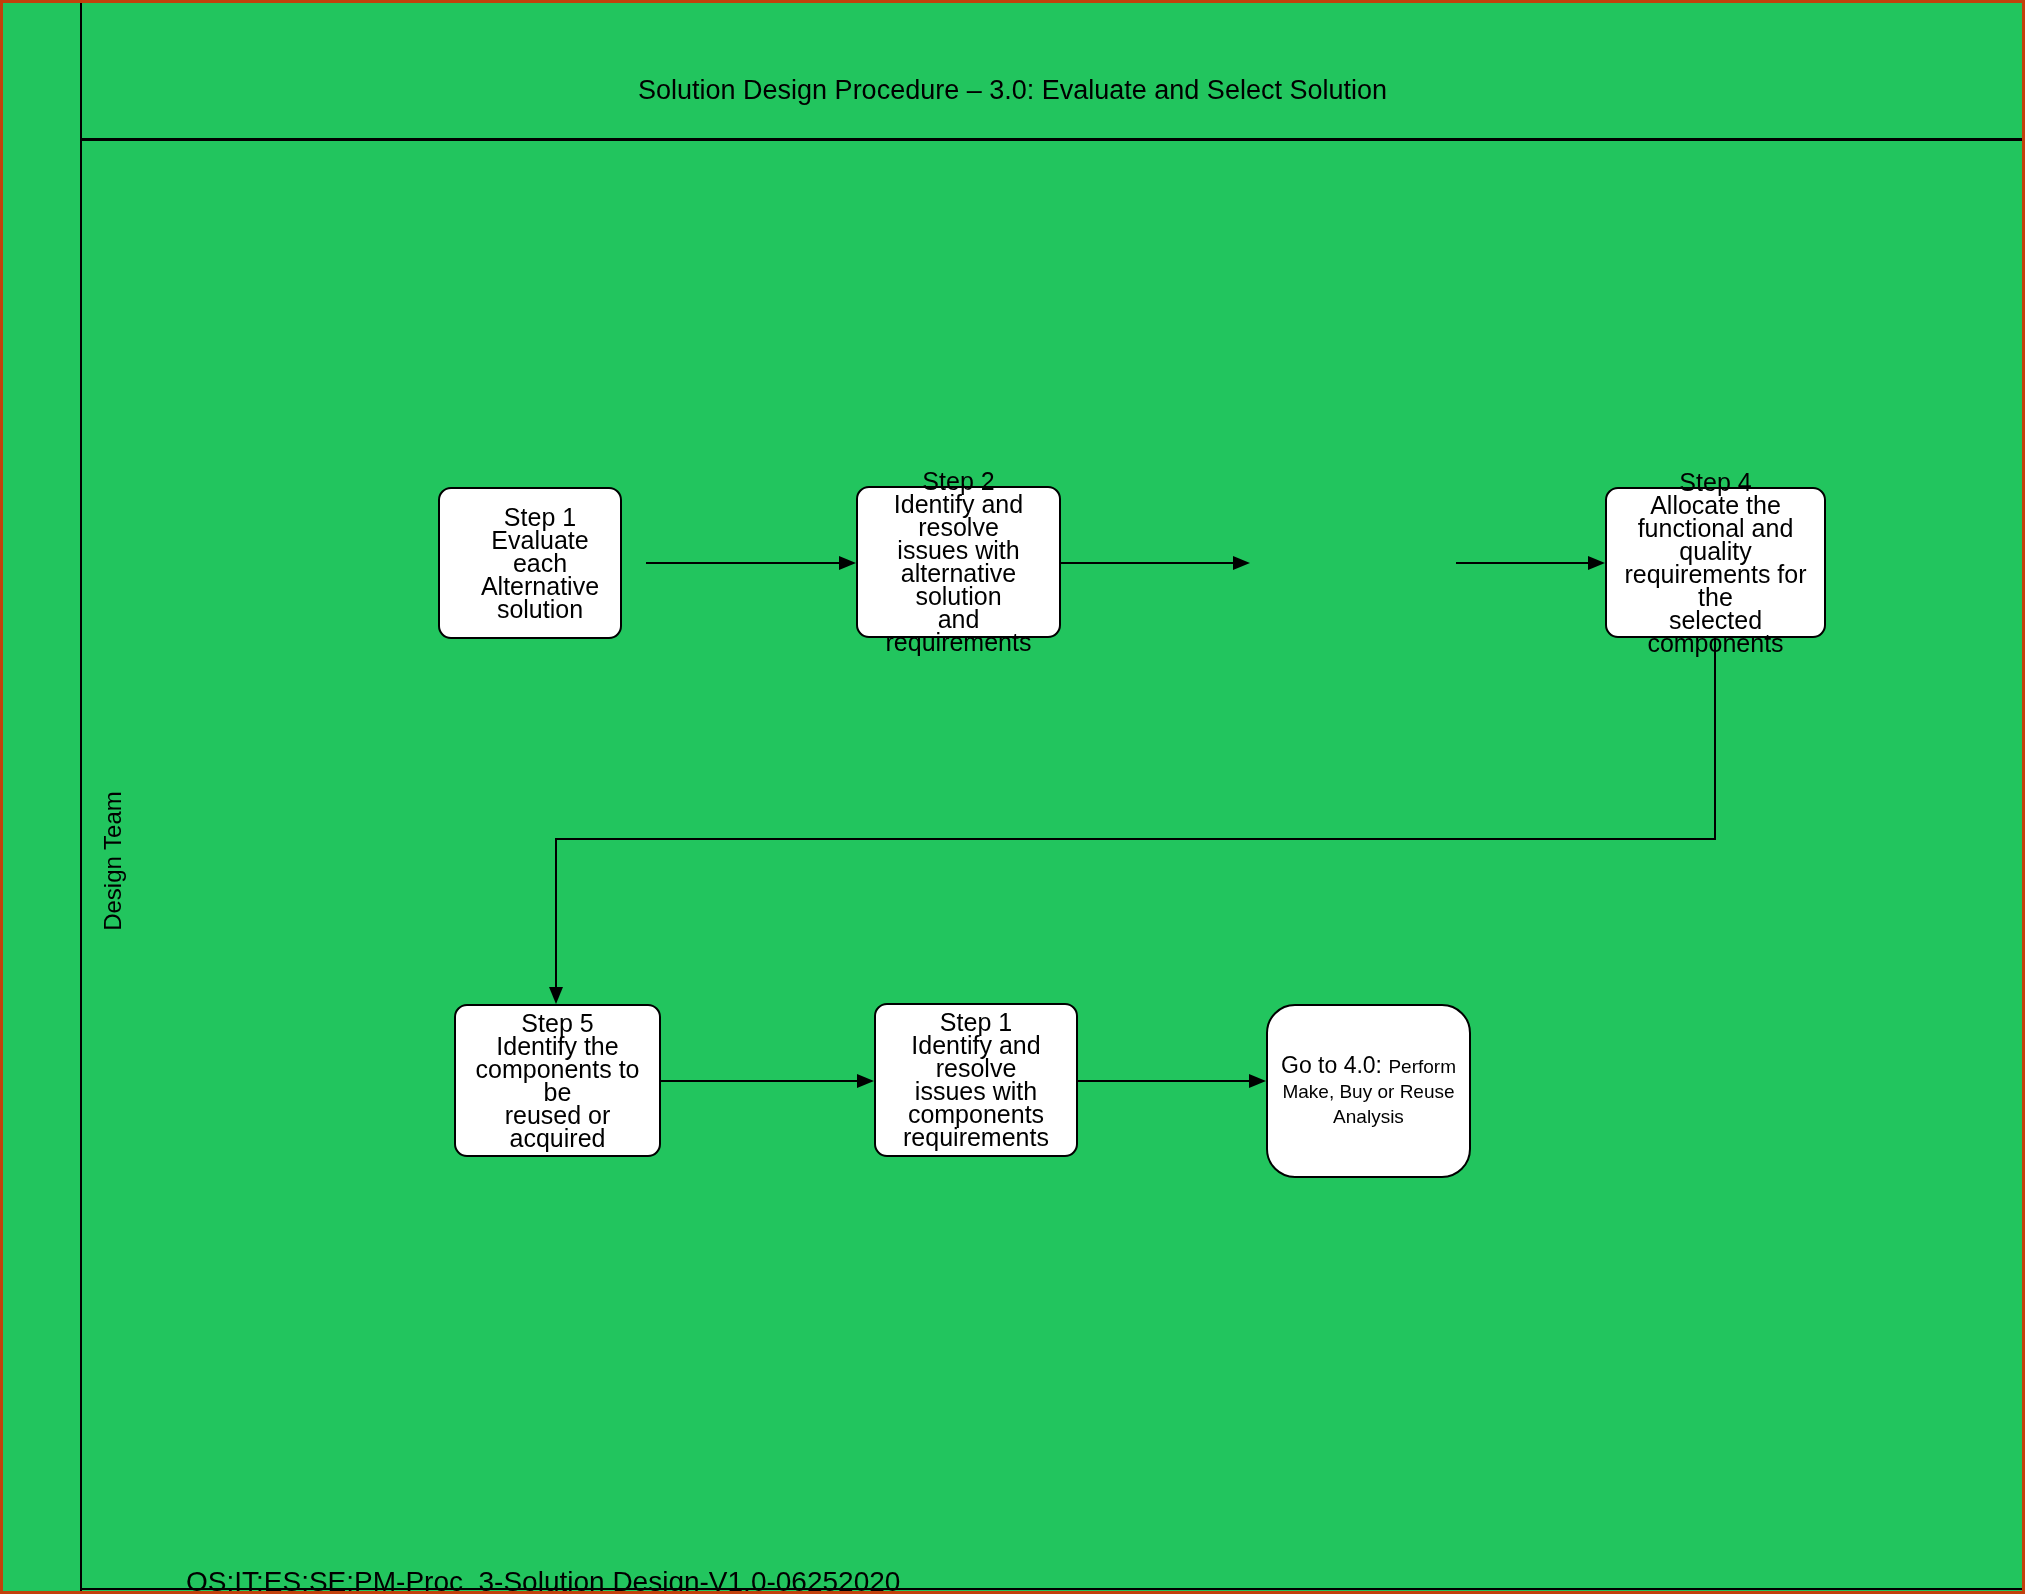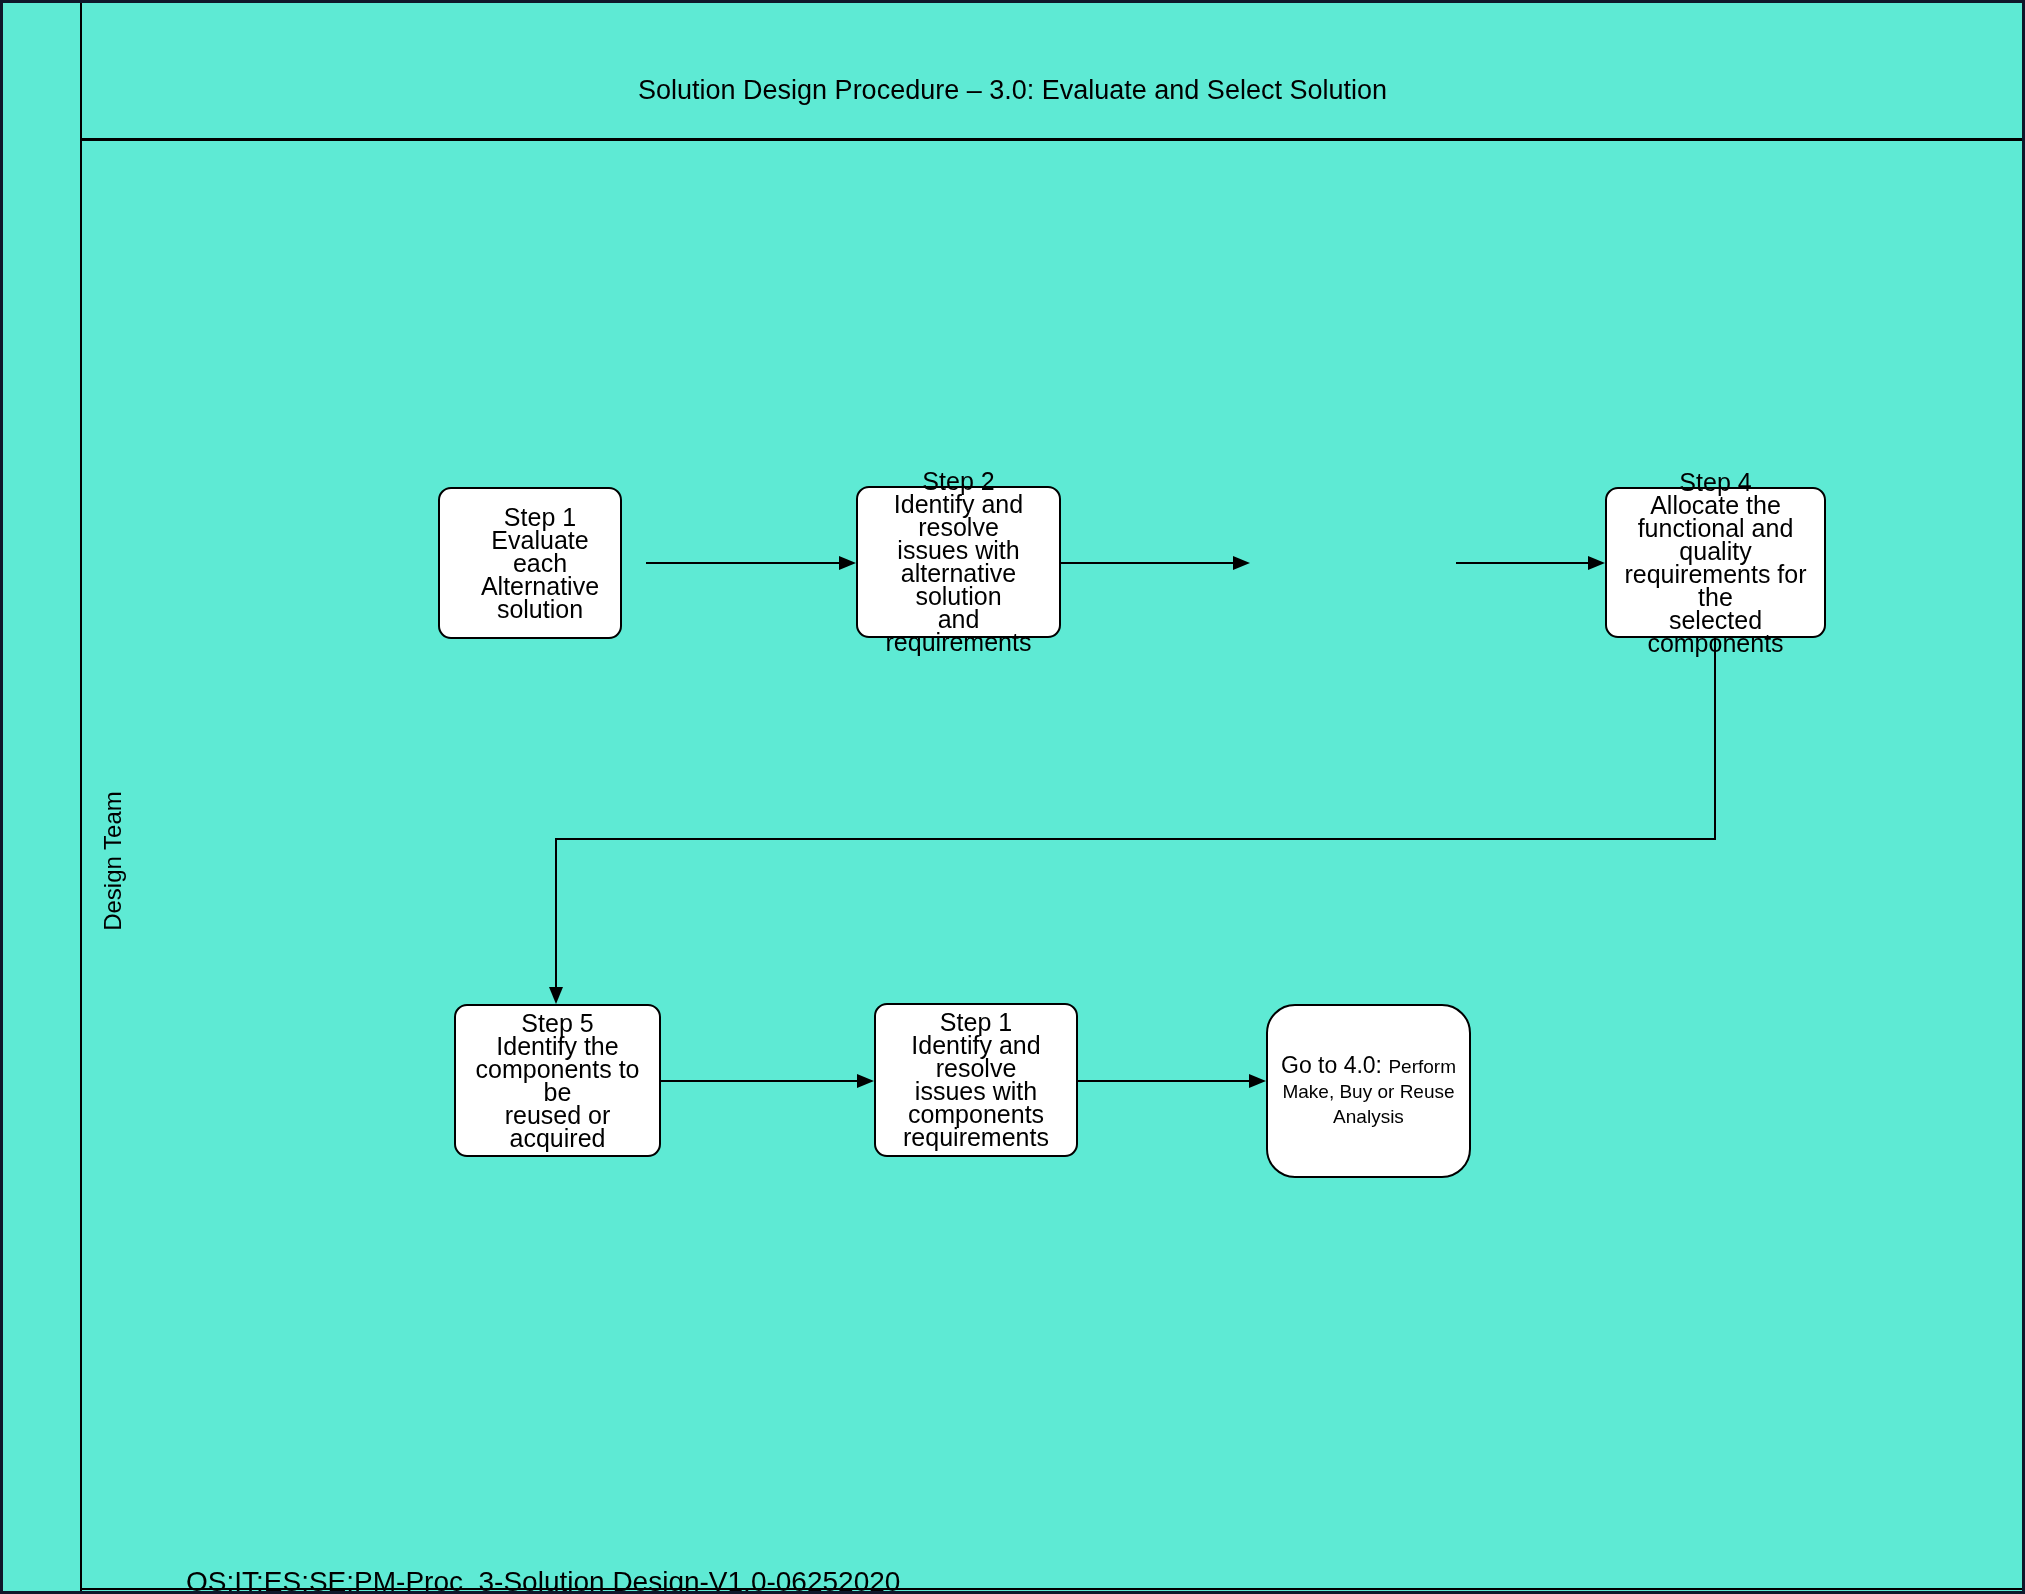--- a/index.html
+++ b/index.html
@@ -3,22 +3,22 @@
 <meta charset="utf-8">
 <style>
   * { margin: 0; padding: 0; box-sizing: border-box; }
   html, body { background: #ffffff; }
   body { font-family: "Liberation Sans", sans-serif; color: #000; }
 
   .page {
     position: relative;
     width: 2025px;
     height: 1594px;
-    background: #5eead4;
-    border: 3px solid #0f172a;
+    background: #22c55e;
+    border: 3px solid #c2410c;
     overflow: hidden;
   }
 
   
   .vline-pool {
     position: absolute;
     left: 77px; top: 0; bottom: 0;
     width: 2px; background: #000;
   }
   .title-sep {

